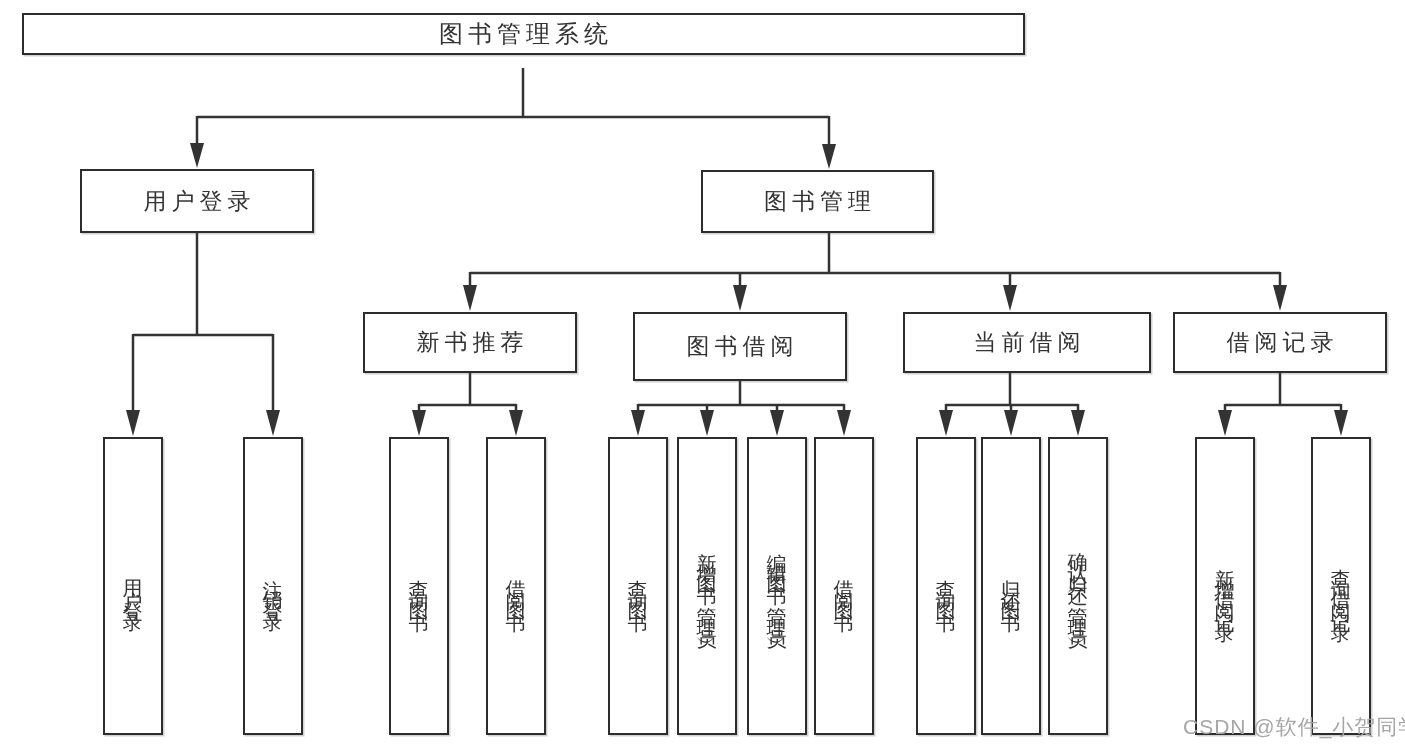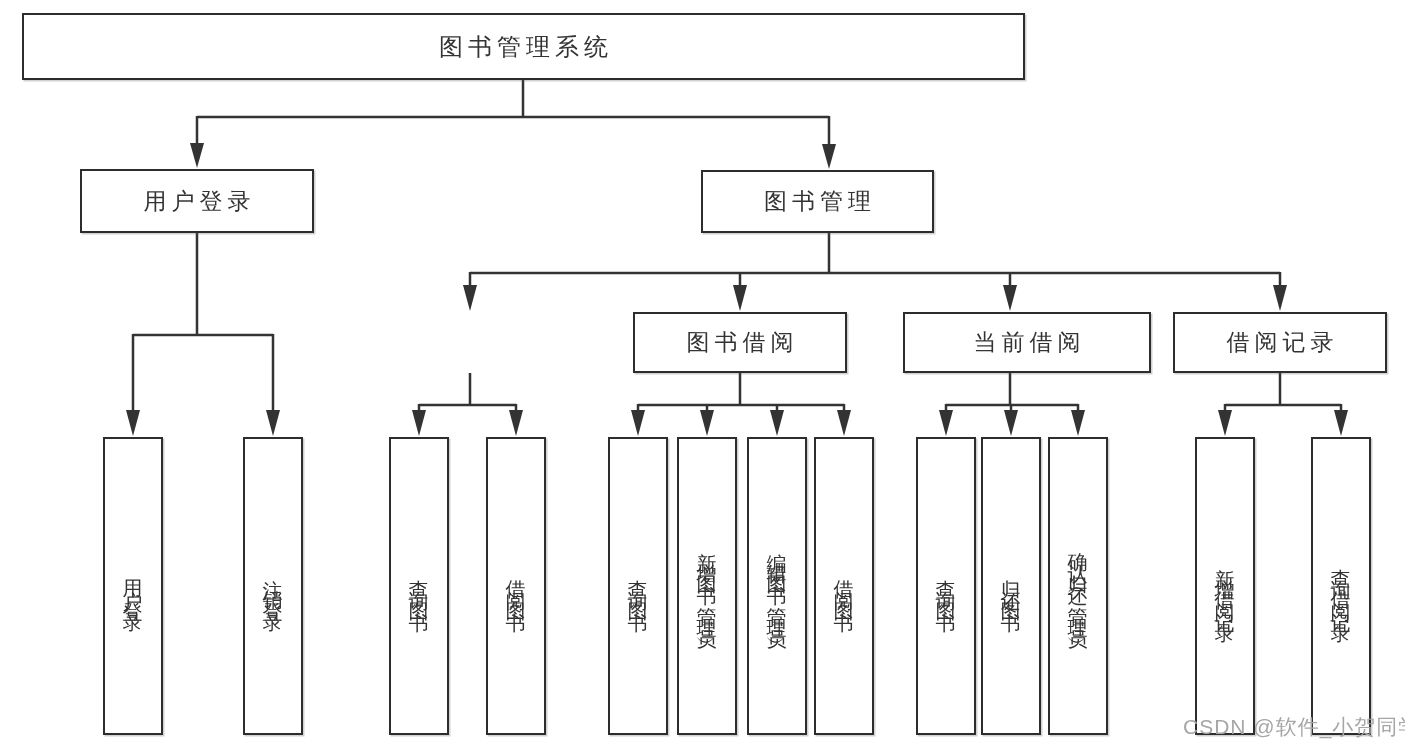--- a/index.html
+++ b/index.html
@@ -72,26 +72,27 @@
         <polygon points="770,410 784,410 777,436"></polygon>
         <polygon points="837,410 851,410 844,436"></polygon>
         <polygon points="939,410 953,410 946,436"></polygon>
         <polygon points="1004,410 1018,410 1011,436"></polygon>
         <polygon points="1071,410 1085,410 1078,436"></polygon>
         <polygon points="1218,410 1232,410 1225,436"></polygon>
         <polygon points="1334,410 1348,410 1341,436"></polygon>
       </g>
   </svg>
 
-  <div class="node h-label root-label" style="left:22px;top:13px;width:1003px;height:67px;">图书管理系统</div>
+  <div class="node h-label root-label" style="left:22px;top:13px;width:1003px;height:42px;">图书管理系统</div>
 
   <div class="node h-label" style="left:80px;top:169px;width:234px;height:64px;">用户登录</div>
   <div class="node h-label" style="left:701px;top:170px;width:233px;height:63px;">图书管理</div>
 
-  <div class="node h-label" style="left:633px;top:312px;width:214px;height:61px;">图书借阅</div>
+  <div class="node h-label" style="left:363px;top:312px;width:214px;height:61px;">新书推荐</div>
+  <div class="node h-label" style="left:633px;top:312px;width:214px;height:69px;">图书借阅</div>
   <div class="node h-label" style="left:903px;top:312px;width:248px;height:61px;">当前借阅</div>
   <div class="node h-label" style="left:1173px;top:312px;width:214px;height:61px;">借阅记录</div>
 
   <div class="node v-label" style="left:103px;top:437px;width:60px;height:298px;">用户登录</div>
   <div class="node v-label" style="left:243px;top:437px;width:60px;height:298px;">注销登录</div>
 
   <div class="node v-label" style="left:389px;top:437px;width:60px;height:298px;">查询图书</div>
   <div class="node v-label" style="left:486px;top:437px;width:60px;height:298px;">借阅图书</div>
 
   <div class="node v-label" style="left:608px;top:437px;width:60px;height:298px;">查询图书</div>

